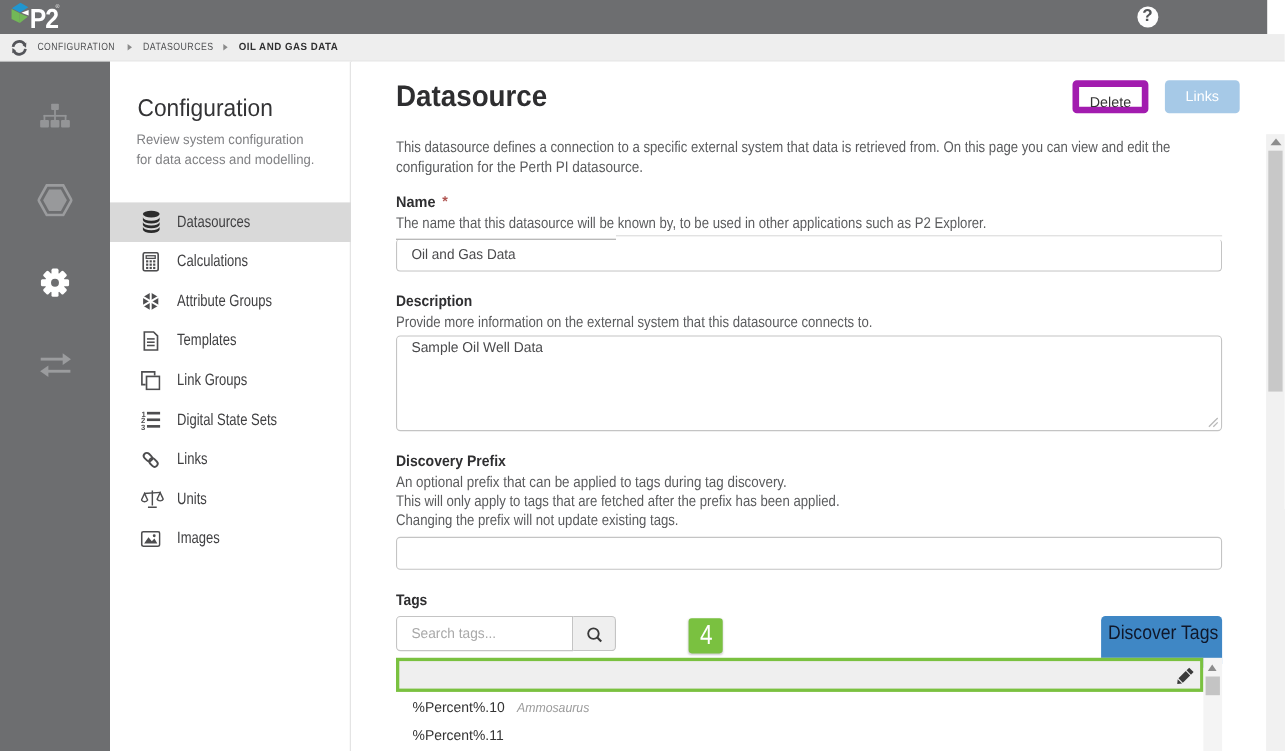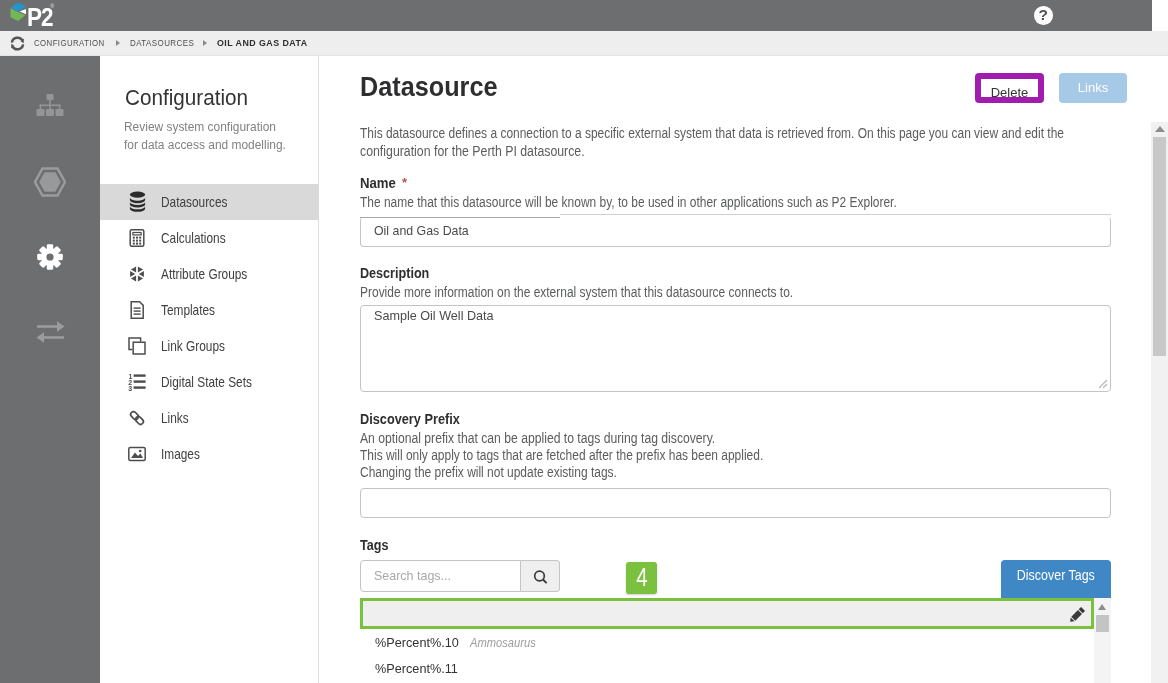--- a/index.html
+++ b/index.html
@@ -207,20 +207,32 @@
     <div class="mi">
       <svg width="18" height="18" viewBox="0 0 18 18" fill="none" stroke="#4d4d4f" stroke-width="1.7">
         <g transform="rotate(45 9 9)">
           <rect x="1.2" y="6.2" width="8.6" height="5.6" rx="2.8"></rect>
           <rect x="8.2" y="6.2" width="8.6" height="5.6" rx="2.8"></rect>
         </g>
       </svg>
       <div class="lbl">Links</div>
     </div>
     <div class="mi">
+      <svg width="21" height="18" viewBox="0 0 21 18">
+        <g stroke="#4d4d4f" stroke-width="1.3" fill="none">
+          <line x1="10.5" y1="1" x2="10.5" y2="14.5"></line>
+          <line x1="3" y1="3.6" x2="18" y2="2.6"></line>
+          <path d="M0.6,9.6 L3.4,3.6 L6.2,9.6 A3,2.4 0 0 1 0.6,9.6 z"></path>
+          <path d="M14.8,8.8 L17.6,2.8 L20.4,8.8 A3,2.4 0 0 1 14.8,8.8 z"></path>
+          <line x1="6.5" y1="16.2" x2="14.5" y2="16.2"></line>
+        </g>
+      </svg>
+      <div class="lbl">Units</div>
+    </div>
+    <div class="mi">
       <svg width="18" height="18" viewBox="0 0 18 18">
         <rect x="0.8" y="2.4" width="16.4" height="13.2" rx="1.5" fill="none" stroke="#4d4d4f" stroke-width="1.5"></rect>
         <polygon points="3,13 7,7.4 10,11 12.4,8.6 15,13" fill="#4d4d4f"></polygon>
         <circle cx="12.2" cy="6" r="1.3" fill="#4d4d4f"></circle>
       </svg>
       <div class="lbl">Images</div>
     </div>
   </div>
 </div>
 
@@ -264,21 +276,21 @@
 <div class="abs" style="left:360px;top:559.5px;width:161px;height:32px;border:1px solid #c4c4c4;border-radius:4px 0 0 4px;background:#fff;line-height:30px;padding-left:13px;font-size:13px;color:#a9a9a9"><span class="sq" style="transform:scaleX(0.96)">Search tags...</span></div>
 <div class="abs" style="left:521px;top:559.5px;width:39px;height:32px;border:1px solid #c4c4c4;border-left:none;border-radius:0 4px 4px 0;background:#efefef;">
   <svg style="position:absolute;left:12px;top:9.5px" width="15" height="15" viewBox="0 0 15 15">
     <circle cx="6.5" cy="6" r="4.8" fill="none" stroke="#3a3a3a" stroke-width="1.7"></circle>
     <line x1="10" y1="9.5" x2="13.6" y2="13.2" stroke="#3a3a3a" stroke-width="1.9"></line>
   </svg>
 </div>
 
 <div class="abs" style="left:626px;top:562px;width:31px;height:32px;background:#7ac140;border-radius:3px;color:#fff;font-size:25px;font-weight:normal;text-align:center;line-height:31px;box-shadow:0 1px 2px rgba(0,0,0,0.2)"><span style="display:inline-block;transform:scaleX(0.82)">4</span></div>
 
-<div class="btn" style="left:1001px;top:559.5px;width:110px;height:47px;background:#3f87c5;color:#ffffff;line-height:30px;font-size:14px;"><span class="sq" style="transform:scaleX(0.89);transform-origin:50% 50%">Discover Tags</span></div>
+<div class="btn" style="left:1001px;top:559.5px;width:110px;height:47px;background:#3f87c5;color:#0f172a;line-height:30px;font-size:18px;"><span class="sq" style="transform:scaleX(0.89);transform-origin:50% 50%">Discover Tags</span></div>
 
 <div class="abs" style="left:360px;top:598px;width:734px;height:31px;border:3px solid #7ac140;background:#efefef;">
   <svg style="position:absolute;left:704px;top:3.5px" width="20" height="20" viewBox="0 0 20 20">
     <g transform="rotate(45 10 10)" fill="#3a3a3a">
       <rect x="7.2" y="1.4" width="5.6" height="3.4"></rect>
       <rect x="7.2" y="5.8" width="5.6" height="9.4"></rect>
       <polygon points="7.2,16.2 12.8,16.2 10,19.6"></polygon>
     </g>
   </svg>
 </div>

